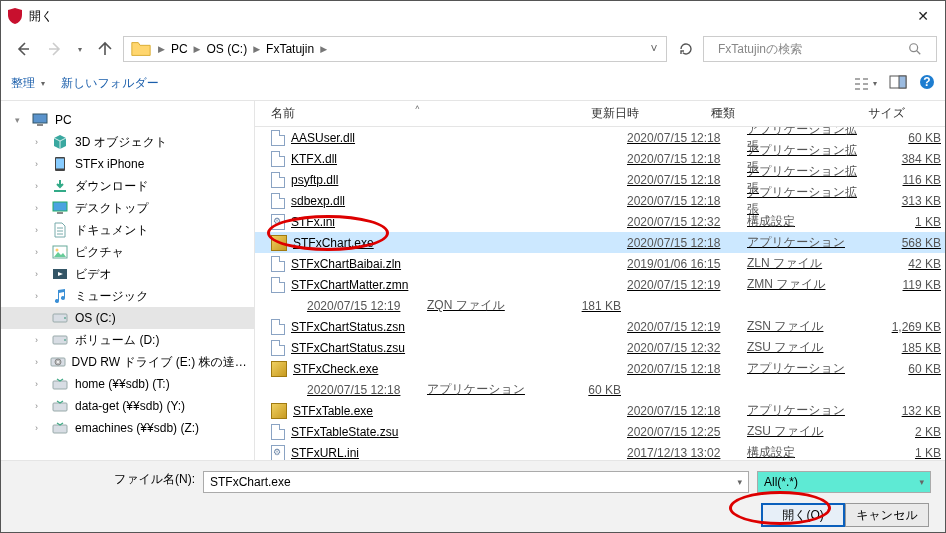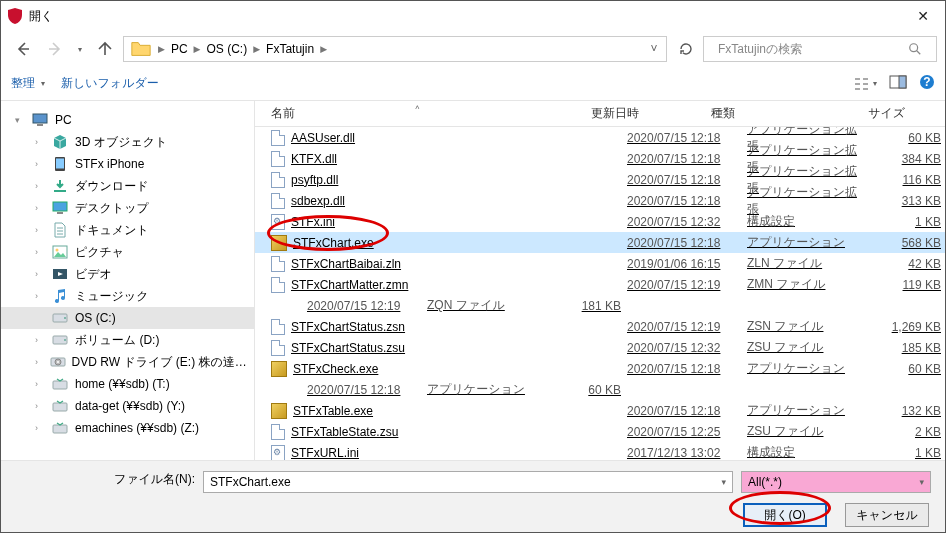--- a/index.html
+++ b/index.html
@@ -57,24 +57,24 @@
 .row .cell-type { flex: 0 0 120px; color: #555; padding-left: 8px; }
 .row .cell-size { flex: 0 0 92px; color: #555; text-align: right; padding-right: 10px; }
 .ficon { width: 16px; height: 16px; flex-shrink: 0; }
 
 .bottom { position: absolute; left: 0; right: 0; bottom: 0; height: 72px; background: #f2f2f2; border-top: 1px solid #e5e5e5; padding: 10px 14px 0 14px; }
 .fn-row { display: flex; align-items: flex-start; gap: 8px; }
 .fn-label { width: 180px; text-align: right; }
 .fn-input { flex: 1; height: 22px; border: 1px solid #aaa; background: #fff; display: flex; align-items: center; padding: 0 6px; }
 .fn-input .val { flex: 1; }
 .fn-input .drop { color: #666; font-size: 9px; }
-.filter { width: 190px; height: 22px; border: 1px solid #aaa; background: #f9a8d4; display: flex; align-items: center; padding: 0 6px; }
+.filter { width: 174px; height: 22px; border: 1px solid #aaa; background: #5eead4; display: flex; align-items: center; padding: 0 6px; }
 .filter .val { flex: 1; }
 .filter .drop { color: #666; font-size: 9px; }
-.btn-row { display: flex; justify-content: flex-end; gap: 18px; margin-top: 10px; padding-right: 2px; }
+.btn-row { display: flex; justify-content: flex-end; gap: 0; margin-top: 10px; padding-right: 2px; }
 .btn { width: 84px; height: 24px; border: 1px solid #999; background: #eaeaea; display: flex; align-items: center; justify-content: center; }
 .btn.primary { border: 2px solid #0a5fbc; background: #e7eff8; }
 
 .oval { position: absolute; border: 3px solid #d00; border-radius: 50%; pointer-events: none; }
 
 
 .ico-doc { border:1px solid #8aa3c3; background:#fff; width:14px; height:16px; position:relative; }
 .ico-doc::after { content:""; position:absolute; right:-1px; top:-1px; width:5px; height:5px; background:#fff; border-left:1px solid #8aa3c3; border-bottom:1px solid #8aa3c3; }
 .ico-exe-y { width:16px; height:16px; background:linear-gradient(135deg,#f0d060,#c79a20); border:1px solid #a07a10; }
 .ico-ini { width:14px; height:16px; border:1px solid #8aa3c3; background:#fff; position: relative; }

